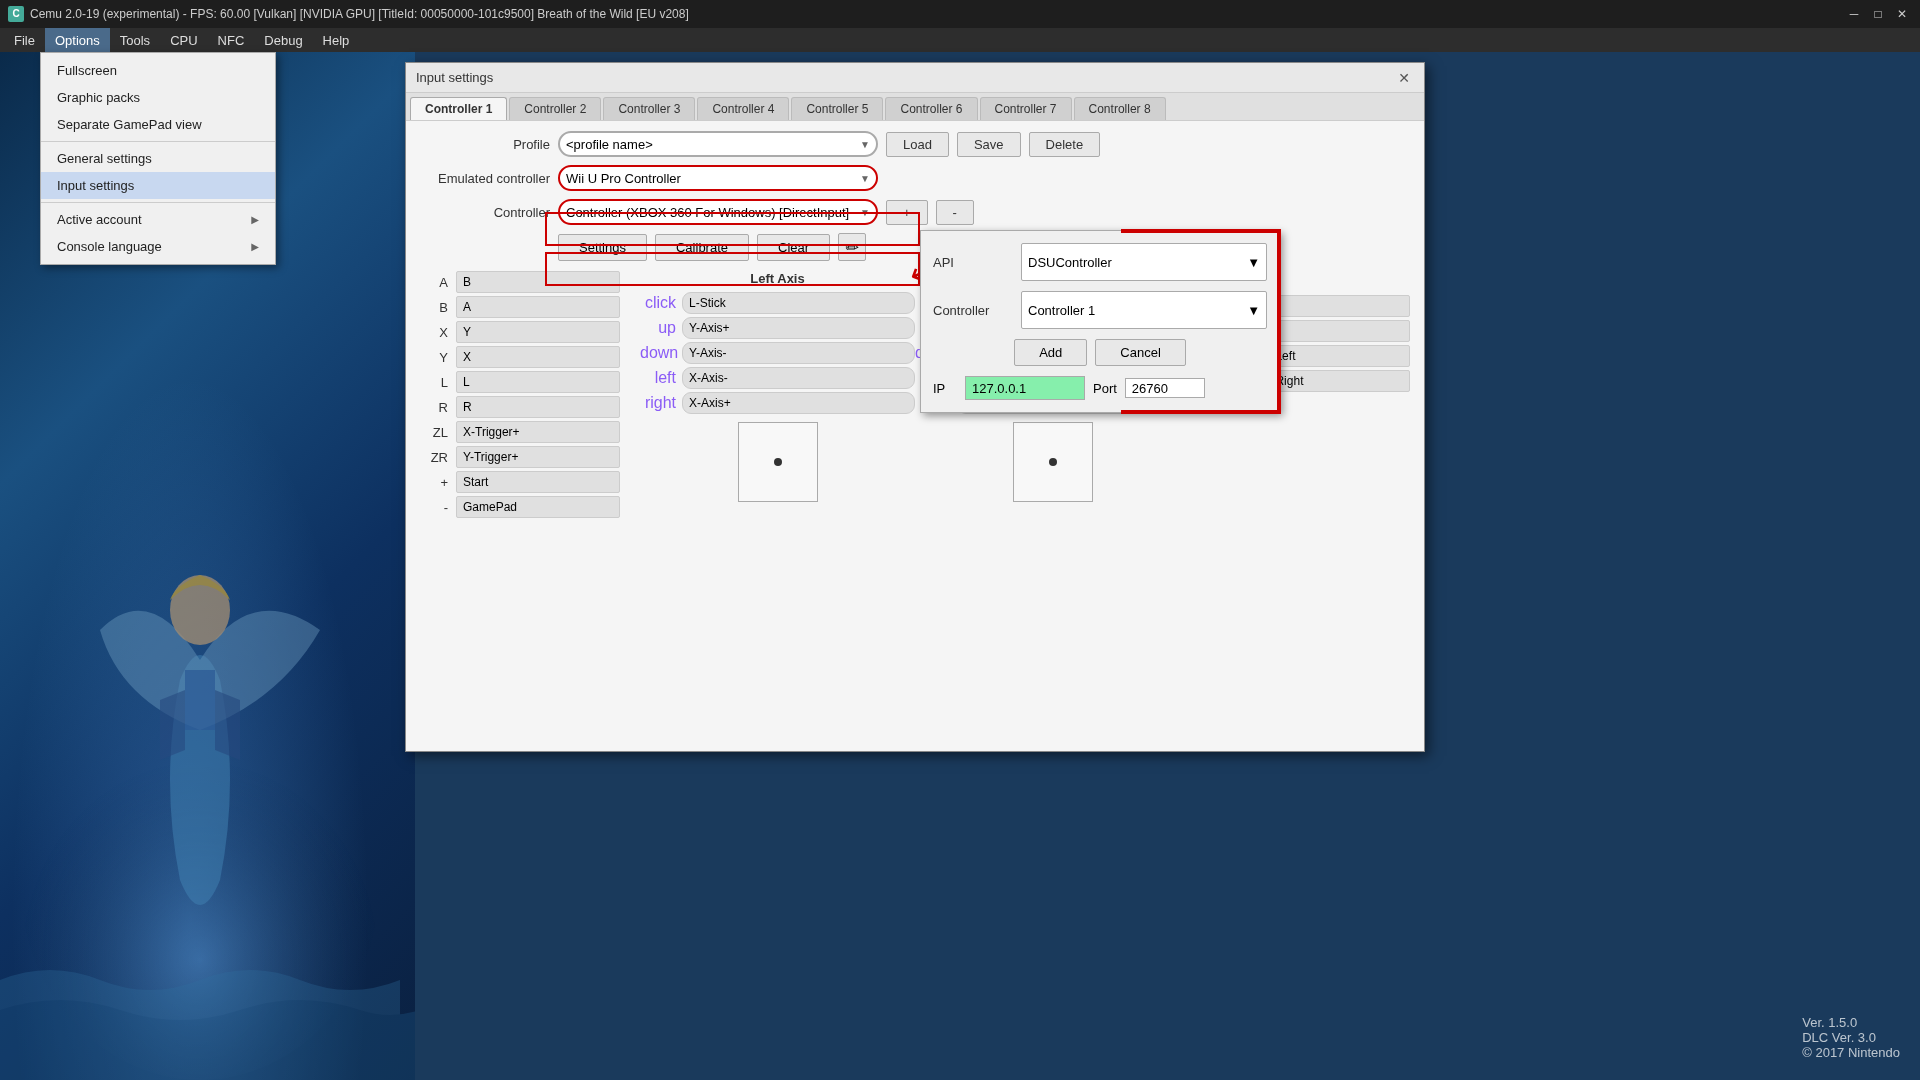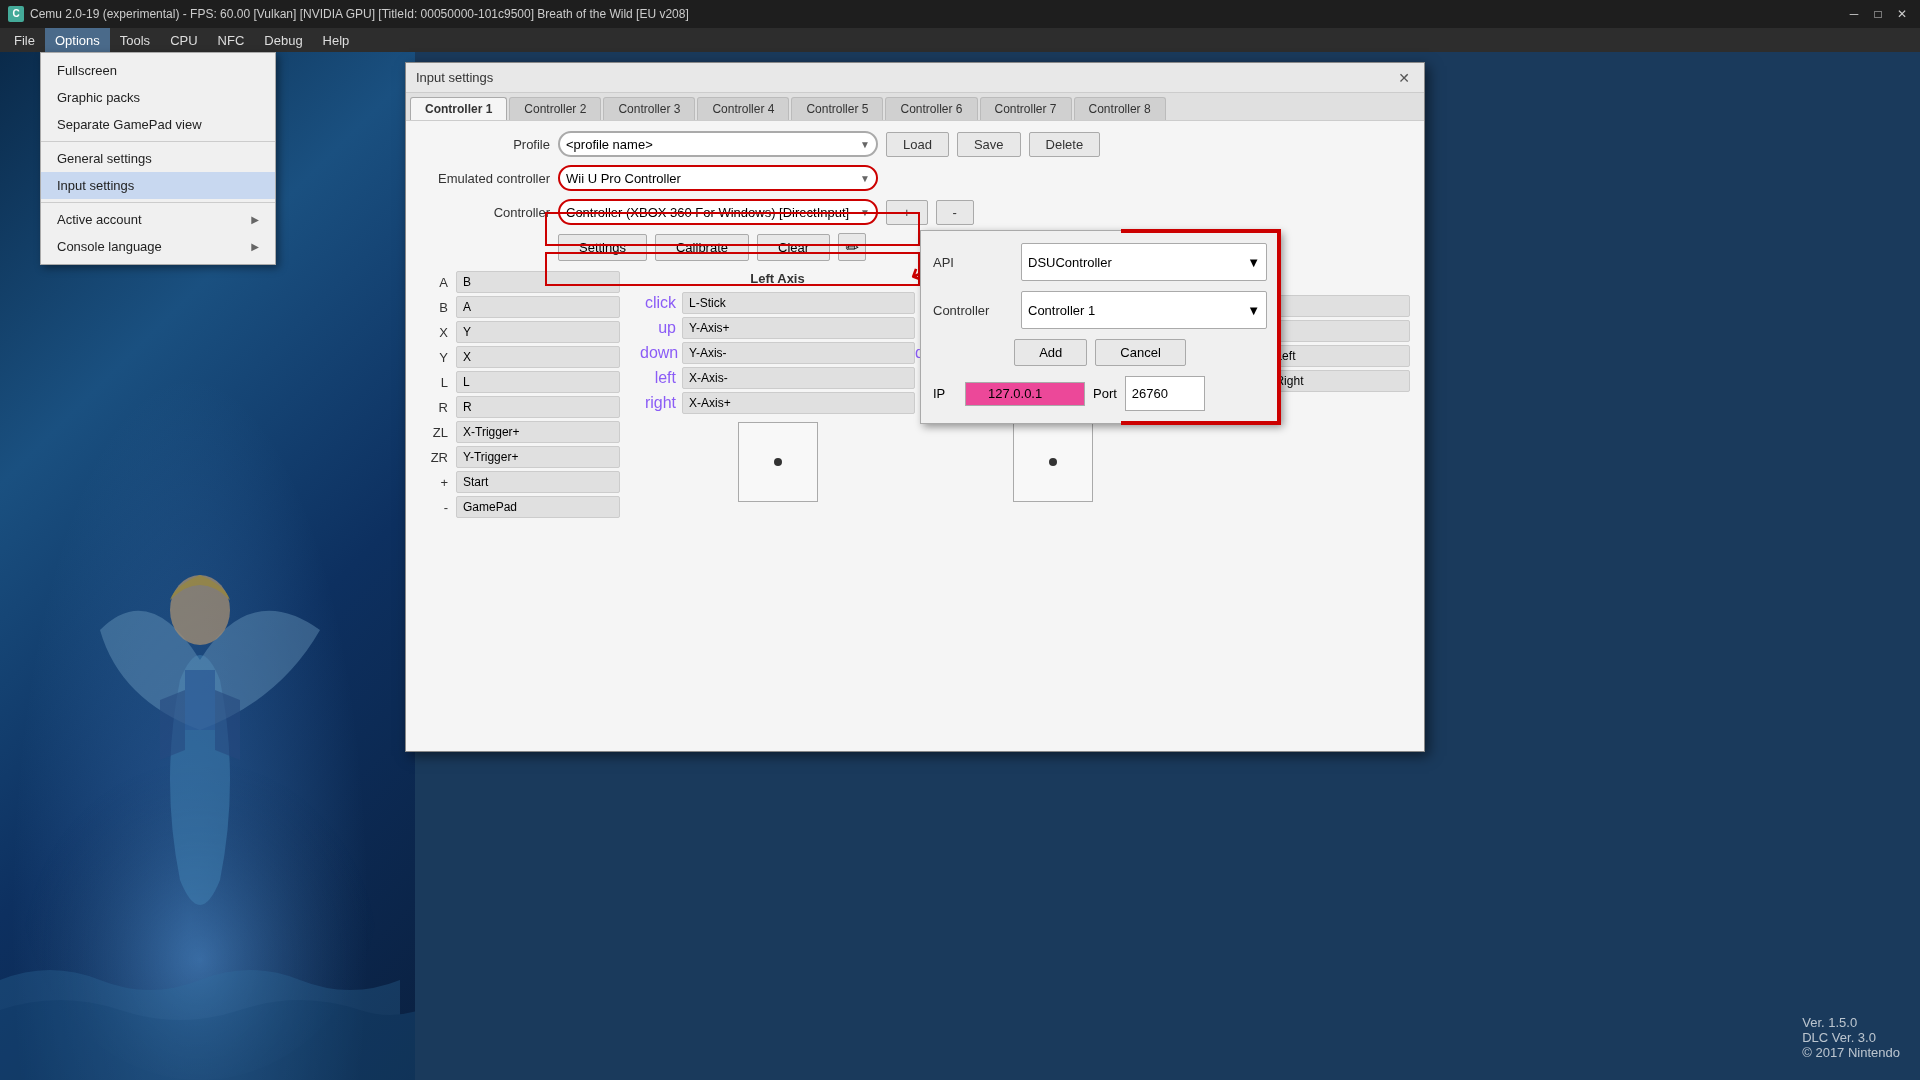--- a/index.html
+++ b/index.html
@@ -306,21 +306,21 @@
       width: 36px;
       font-size: 16px;
       color: #8b5cf6;
       text-align: right;
     }
     .axis-mapping {
       flex: 1;
       height: 22px;
       background: #e0e0e0;
       border: 1px solid #ccc;
-      border-radius: 2px;
+      border-radius: 9px;
       padding: 0 6px;
       font-size: 12px;
       display: flex;
       align-items: center;
     }
     .axis-visual {
       width: 80px;
       height: 80px;
       border: 1px solid #aaa;
       background: #f8f8f8;
@@ -417,36 +417,36 @@
     .dsu-ip-row {
       display: flex;
       align-items: center;
       gap: 8px;
     }
     .dsu-ip-label {
       width: 24px;
       font-size: 13px;
     }
     .dsu-ip-input {
-      background: #ec4899;
+      background: #86efac;
       border: 1px solid #aaa;
       height: 24px;
-      padding: 0 22px;
+      padding: 0 6px;
       font-size: 13px;
       width: 120px;
       display: flex;
       align-items: center;
     }
     .dsu-port-label {
       font-size: 13px;
     }
     .dsu-port-input {
       background: white;
       border: 1px solid #aaa;
-      height: 35px;
+      height: 20px;
       padding: 0 6px;
       font-size: 13px;
       width: 80px;
       display: flex;
       align-items: center;
     }
 
     
     .version-info {
       position: absolute;

